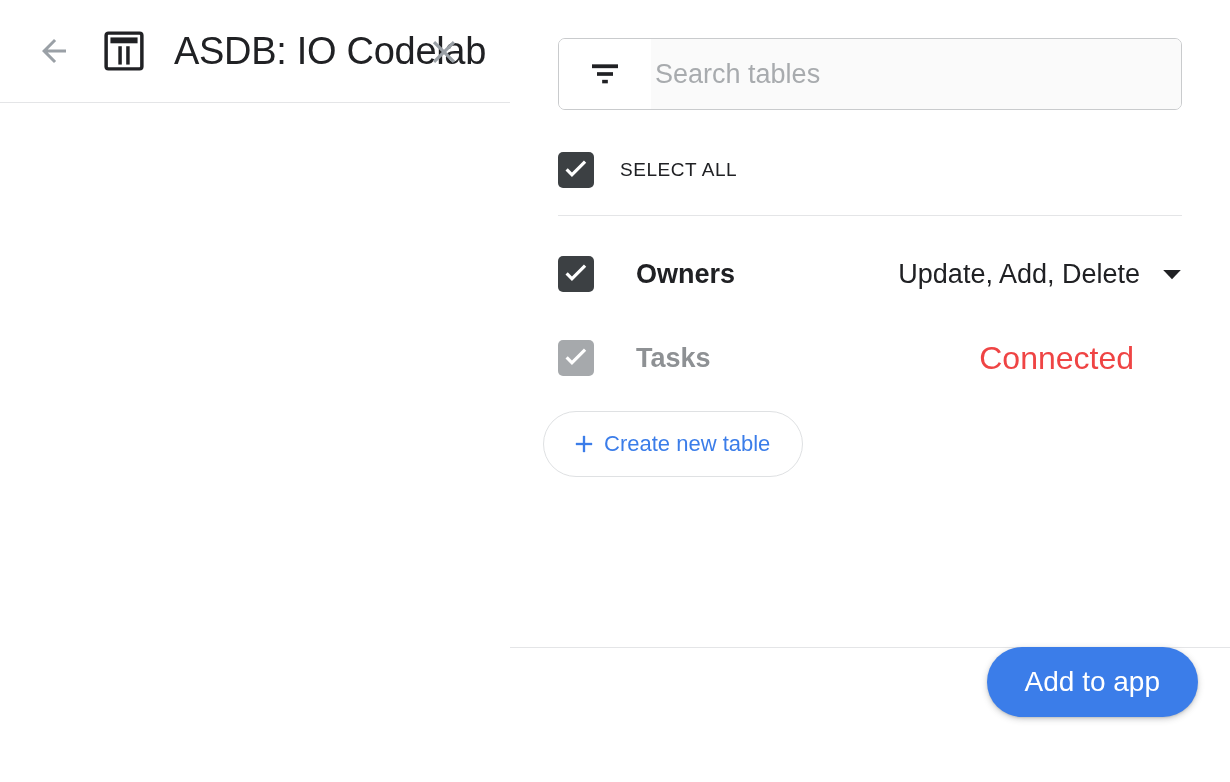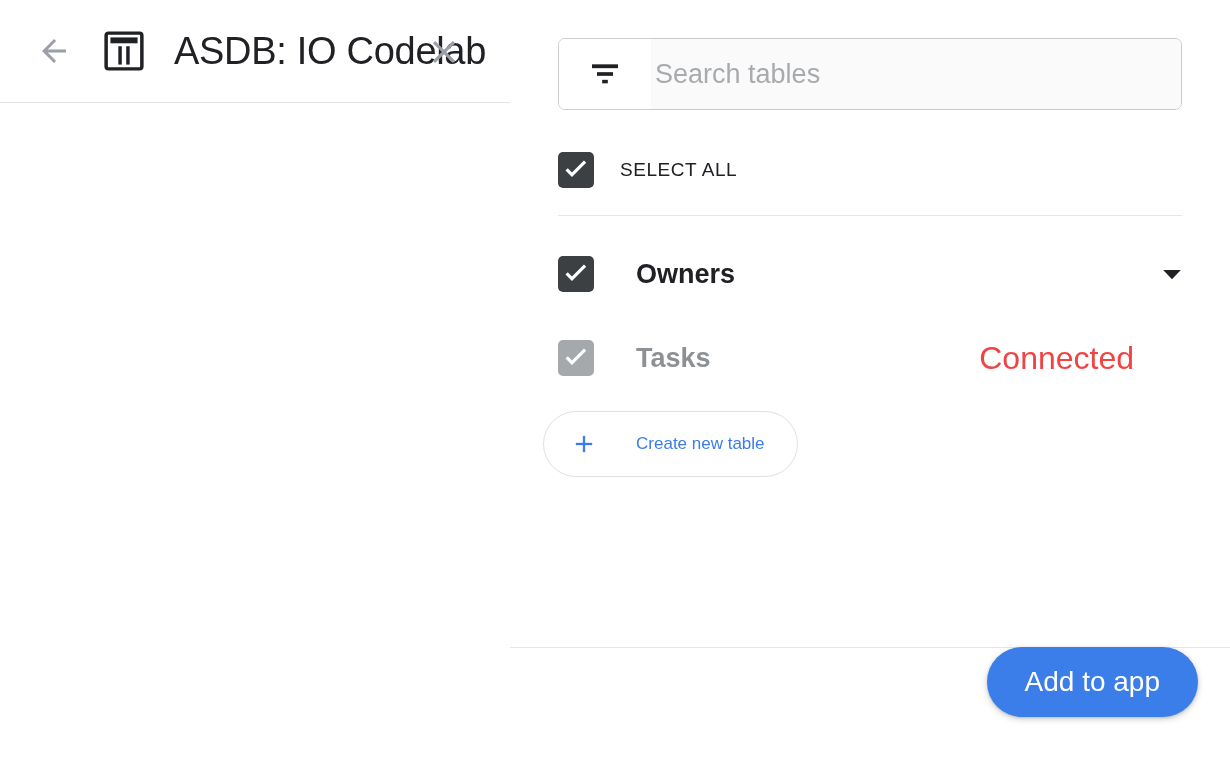--- a/index.html
+++ b/index.html
@@ -218,23 +218,23 @@
   }
   .plus-icon {
     width: 28px;
     height: 28px;
     display: flex;
     align-items: center;
     justify-content: center;
     flex: 0 0 auto;
   }
   .create-btn-label {
-    font-size: 17px;
+    font-size: 22px;
     color: #3b7de9;
-    margin-left: 38px;
+    margin-left: 6px;
     font-weight: 500;
     white-space: nowrap;
   }
 
   
   .footer {
     position: absolute;
     left: 0;
     right: 0;
     top: 647px;
@@ -320,20 +320,21 @@
     
     <div class="table-row first">
       <div class="cbx">
         <svg width="36" height="36" viewBox="0 0 24 24">
           <path d="M9.3 16.7 5 12.4l1.5-1.5 2.8 2.8 8-8L18.8 7.2z" fill="#ffffff"></path>
         </svg>
       </div>
       <div class="name">Owners</div>
       <div class="spacer"></div>
       <div class="perm">
+        <span class="perm-label">Update, Add, Delete</span>
         <span class="caret">
           <svg width="20" height="20" viewBox="0 0 10 10">
             <path d="M0.6 3 L9.4 3 L5 7.6 Z" fill="#202124"></path>
           </svg>
         </span>
       </div>
     </div>
 
     
     <div class="table-row second disabled">

